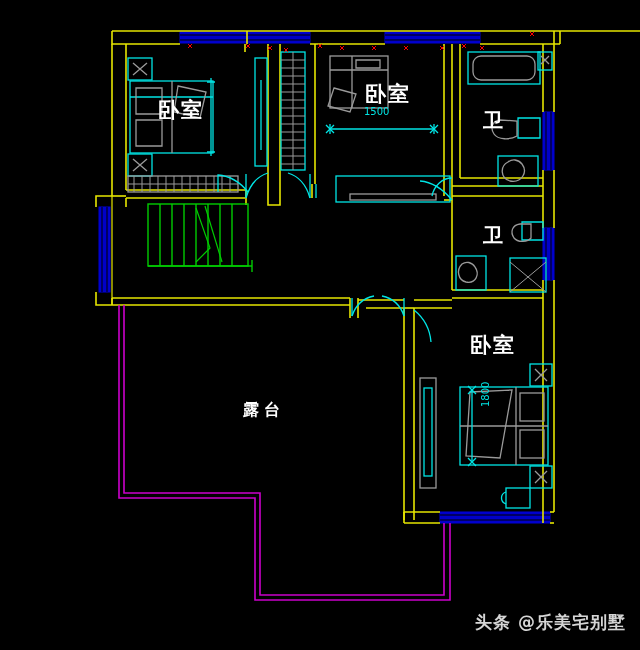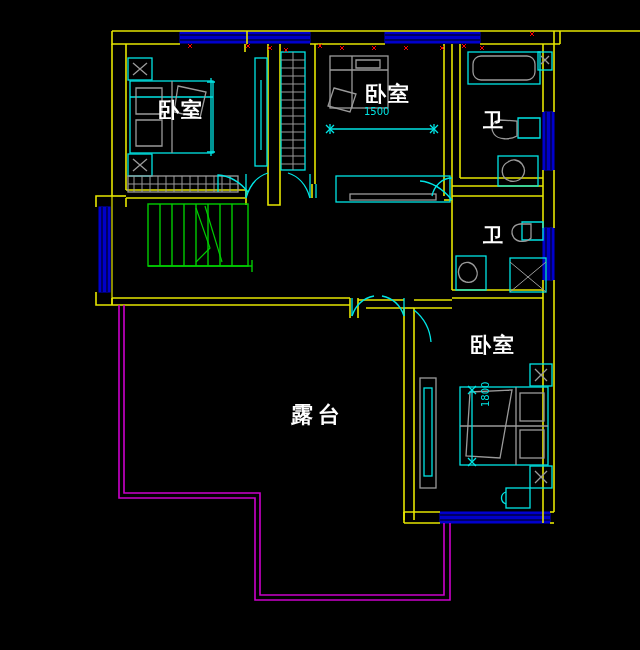--- a/index.html
+++ b/index.html
@@ -14,21 +14,21 @@
   .room-label{
     position:absolute;color:#ffffff;font-weight:bold;
     font-family:"DejaVu Sans","Liberation Sans",sans-serif;
     letter-spacing:2px;white-space:nowrap;pointer-events:none;
   }
   .lbl-bed1{left:158px;top:96px;font-size:21px;}
   .lbl-bed2{left:365px;top:80px;font-size:21px;}
   .lbl-bed3{left:470px;top:331px;font-size:21px;}
   .lbl-wc1{left:483px;top:107px;font-size:20px;}
   .lbl-wc2{left:483px;top:222px;font-size:20px;}
-  .lbl-terrace{left:243px;top:400px;font-size:22px;letter-spacing:5px;margin-left:48px;}
+  .lbl-terrace{left:243px;top:400px;font-size:16px;letter-spacing:5px;}
   .dim-text{
     position:absolute;color:#00e5e5;font-size:10px;
     font-family:"DejaVu Sans","Liberation Sans",sans-serif;
     letter-spacing:0px;white-space:nowrap;pointer-events:none;
   }
   .dim-1500{left:364px;top:106px;}
   .dim-1800{left:480px;top:407px;transform:rotate(-90deg);transform-origin:left top;}
   #watermark{
     position:absolute;right:14px;bottom:16px;
     color:#e8e8e8;font-size:17px;font-weight:bold;
@@ -387,14 +387,17 @@
   <div class="room-label lbl-bed1">卧室</div>
   <div class="room-label lbl-bed2">卧室</div>
   <div class="room-label lbl-bed3">卧室</div>
   <div class="room-label lbl-wc1">卫</div>
   <div class="room-label lbl-wc2">卫</div>
   <div class="room-label lbl-terrace">露台</div>
 
   <div class="dim-text dim-1500">1500</div>
   <div class="dim-text dim-1800">1800</div>
 
+  <div id="watermark">
+    <span class="wm-logo">头条</span><span>@乐美宅别墅</span>
+  </div>
 
 </div>
 
 </body></html>

